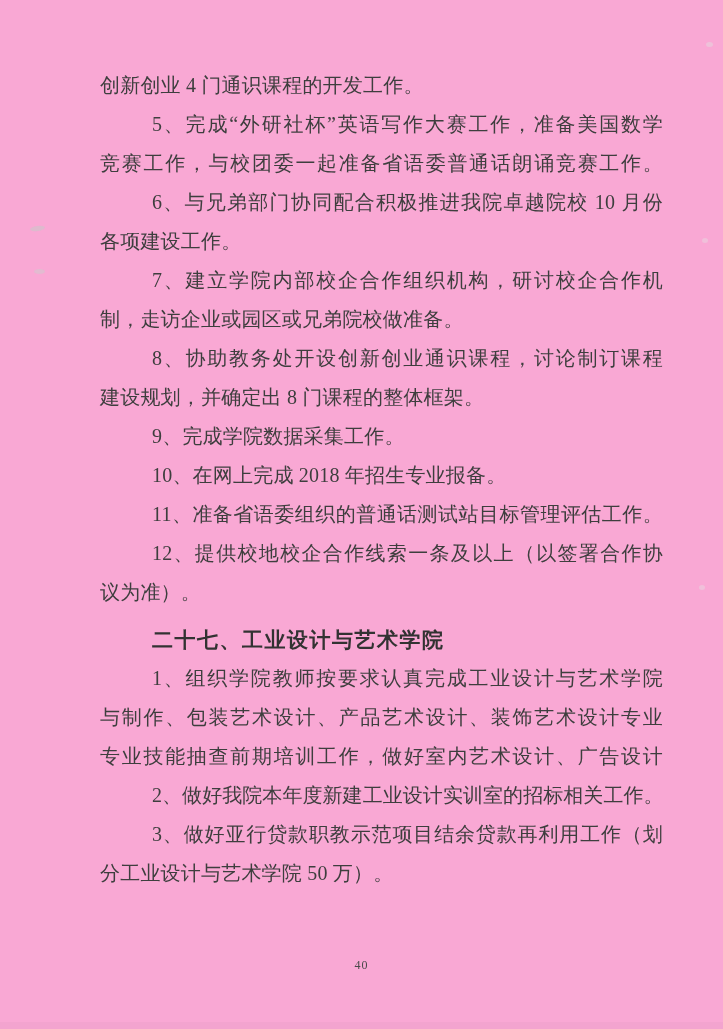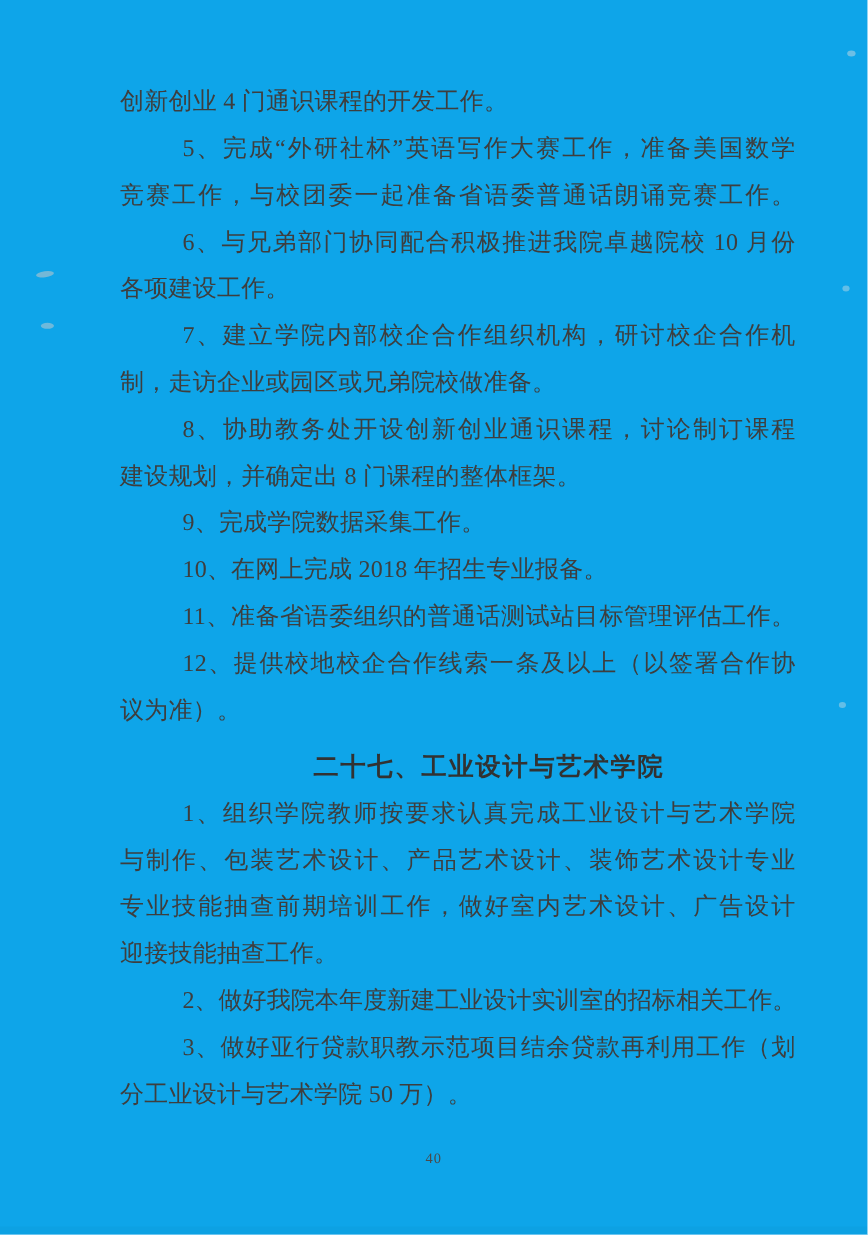--- a/index.html
+++ b/index.html
@@ -1,20 +1,20 @@
 <!DOCTYPE html>
 <html><head>
 <meta charset="utf-8">
 <style>
   html, body { margin: 0; padding: 0; background: #ffffff; }
   .page {
     position: relative;
     width: 723px;
     height: 1029px;
-    background: #0ea5e9;
+    background: #f9a8d4;
     overflow: hidden;
     font-family: "Liberation Serif", "DejaVu Serif", serif;
   }
   .content {
     position: absolute;
     left: 100px;
     top: 66px;
     width: 563px;
   }
   .line {
@@ -37,21 +37,20 @@
     height: 39px;
     line-height: 39px;
     margin-top: 8px;
     padding-left: 52px;
     font-family: "Liberation Sans", "DejaVu Sans", sans-serif;
     font-weight: bold;
     font-size: 21px;
     letter-spacing: 1.5px;
     color: #323232;
     white-space: nowrap;
-    text-align: center;
   }
   .page-num {
     position: absolute;
     top: 958px;
     left: 0;
     width: 723px;
     text-align: center;
     font-size: 12px;
     color: #4a4a4a;
     letter-spacing: 1px;
@@ -95,21 +94,20 @@
     <div class="line">建设规划，并确定出 8 门课程的整体框架。</div>
     <div class="line indent">9、完成学院数据采集工作。</div>
     <div class="line indent">10、在网上完成 2018 年招生专业报备。</div>
     <div class="line indent fill">11、准备省语委组织的普通话测试站目标管理评估工作。</div>
     <div class="line indent fill">12、提供校地校企合作线索一条及以上（以签署合作协</div>
     <div class="line">议为准）。</div>
     <div class="heading-line">二十七、工业设计与艺术学院</div>
     <div class="line indent fill">1、组织学院教师按要求认真完成工业设计与艺术学院</div>
     <div class="line fill">与制作、包装艺术设计、产品艺术设计、装饰艺术设计专业</div>
     <div class="line fill">专业技能抽查前期培训工作，做好室内艺术设计、广告设计</div>
-    <div class="line">迎接技能抽查工作。</div>
     <div class="line indent fill tight">2、做好我院本年度新建工业设计实训室的招标相关工作。</div>
     <div class="line indent fill">3、做好亚行贷款职教示范项目结余贷款再利用工作（划</div>
     <div class="line">分工业设计与艺术学院 50 万）。</div>
   </div>
 
   <div class="page-num">40</div>
 
   <div class="bottom-shade"></div>
 </div>
 

